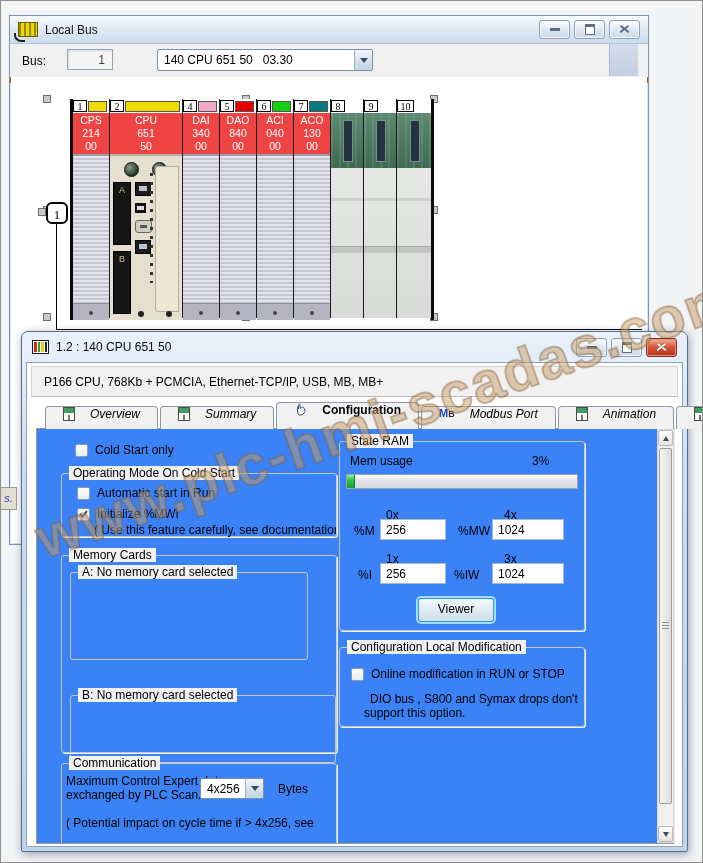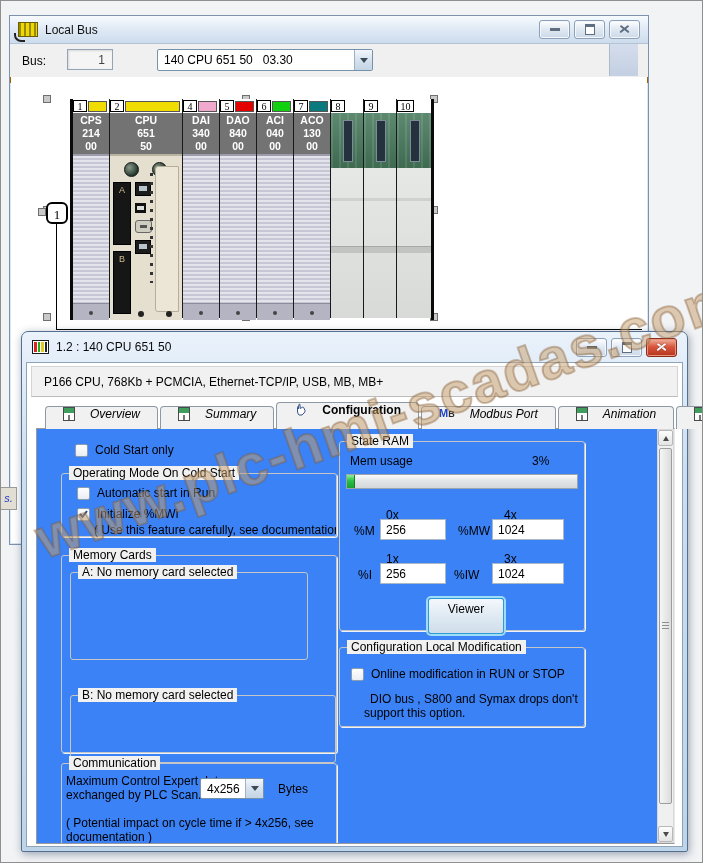--- a/index.html
+++ b/index.html
@@ -34,21 +34,21 @@
   .lb-client{position:absolute;left:1px;right:1px;top:61px;bottom:1px;background:#fff;}
 
   
   .rail{position:absolute;width:3px;height:221px;background:#0a0a0a;}
   .handle{position:absolute;width:8px;height:8px;background:#c9c9c9;border:1px solid #6f6f6f;box-sizing:border-box;}
   .mods{position:absolute;left:62px;top:22px;width:358px;height:219px;display:flex;}
   .mod{position:relative;height:219px;border-right:1px solid #1a1a1a;box-sizing:border-box;background:#fff;}
   .mod-toprow{height:14px;display:flex;align-items:flex-start;background:#fff;padding-top:1px;box-sizing:border-box;}
   .slot-num{width:14px;height:12px;border:1px solid #000;background:#fff;font-family:"Liberation Serif",serif;font-size:10px;text-align:center;line-height:12px;box-sizing:border-box;}
   .color-bar{height:9px;flex:1;margin:1px 2px 0 1px;border:1px solid #555;}
-  .mod-head{height:41px;background:#737373;color:#fff;font-size:10.5px;font-weight:bold;text-align:center;line-height:13px;padding-top:1px;box-sizing:border-box;}
+  .mod-head{height:41px;background:#ef4444;color:#fff;font-size:10.5px;font-weight:normal;text-align:center;line-height:13px;padding-top:1px;box-sizing:border-box;}
   .mod-body{height:164px;background:repeating-linear-gradient(180deg,#e3e3ec 0 2px,#c6c6d4 2px 4px);border-top:2px solid #9c9cac;position:relative;}
   .mod-body::after{content:"";position:absolute;left:0;right:0;bottom:0;height:16px;background:#b4b4c2;border-top:1px solid #8c8c9c;}
   .screw{position:absolute;bottom:5px;left:50%;width:4px;height:4px;margin-left:-2px;background:#444;border-radius:50%;z-index:2;}
   
   .cpu-face{height:164px;background:#e4dfcf;border-top:2px solid #b8b2a0;position:relative;overflow:hidden;}
   .dial{position:absolute;top:6px;width:13px;height:13px;border-radius:50%;background:radial-gradient(circle at 35% 35%,#8a9a8a,#24382e 70%);border:1px solid #111;}
   .pcmcia{position:absolute;left:3px;top:26px;width:18px;height:132px;display:flex;flex-direction:column;gap:6px;}
   .pcm-slot{flex:1;background:#161616;border:1px solid #000;color:#cdbd8a;font-size:9px;text-align:center;padding-top:2px;}
   .ports{position:absolute;left:25px;top:26px;width:16px;}
   .port-rj{width:14px;height:12px;background:#1c1c1c;border:1px solid #000;margin-bottom:7px;position:relative;}
@@ -400,21 +400,20 @@
           <span class="lbl" style="left:4px;top:10px">Maximum Control Expert data</span>
           <span class="lbl" style="left:4px;top:24px">exchanged by PLC Scan.</span>
           <span class="combo" style="left:138px;top:14px;width:64px;height:21px">
             <span class="txt">4x256</span>
             <span class="arrow-btn">
                 <i class="tri-down"></i>
               </span>
           </span>
           <span class="lbl" style="left:216px;top:18px">Bytes</span>
           <span class="note" style="left:4px;top:52px;width:266px">( Potential impact on cycle time if &gt; 4x256, see</span>
-          <span class="note" style="left:4px;top:66px;width:266px">documentation )</span>
         </div>
 
         <div class="grp" style="left:302px;top:12px;width:246px;height:190px">
           <span class="grp-title">State RAM</span>
           <span class="lbl" style="left:10px;top:12px">Mem usage</span>
           <span class="lbl" style="left:192px;top:12px">3%</span>
           <div class="progress" style="left:6px;top:32px;width:232px">
             <div class="fill" style="width: 3%;"></div>
           </div>
 
@@ -425,21 +424,21 @@
           <span class="lbl" style="left:118px;top:82px">%MW</span>
           <input class="field" style="left: 152px; top: 77px; width: 72px; height: 21px;" readonly="" value="1024">
 
           <span class="lbl" style="left:46px;top:110px">1x</span>
           <span class="lbl" style="left:18px;top:126px">%I</span>
           <input class="field" style="left: 40px; top: 121px; width: 66px; height: 21px;" readonly="" value="256">
           <span class="lbl" style="left:164px;top:110px">3x</span>
           <span class="lbl" style="left:114px;top:126px">%IW</span>
           <input class="field" style="left: 152px; top: 121px; width: 72px; height: 21px;" readonly="" value="1024">
 
-          <span class="btn-viewer" style="left:88px;top:156px;width:76px;height:36px">Viewer</span>
+          <span class="btn-viewer" style="left:78px;top:156px;width:76px;height:24px">Viewer</span>
         </div>
 
         <div class="grp" style="left:302px;top:218px;width:246px;height:80px">
           <span class="grp-title">Configuration Local Modification</span>
           <span class="cb" style="left:11px;top:20px"></span>
           <span class="lbl" style="left:31px;top:19px">Online modification in RUN or STOP</span>
           <span class="lbl" style="left:30px;top:44px">DIO bus , S800 and Symax drops don't</span>
           <span class="lbl" style="left:24px;top:58px">support this option.</span>
         </div>
 

